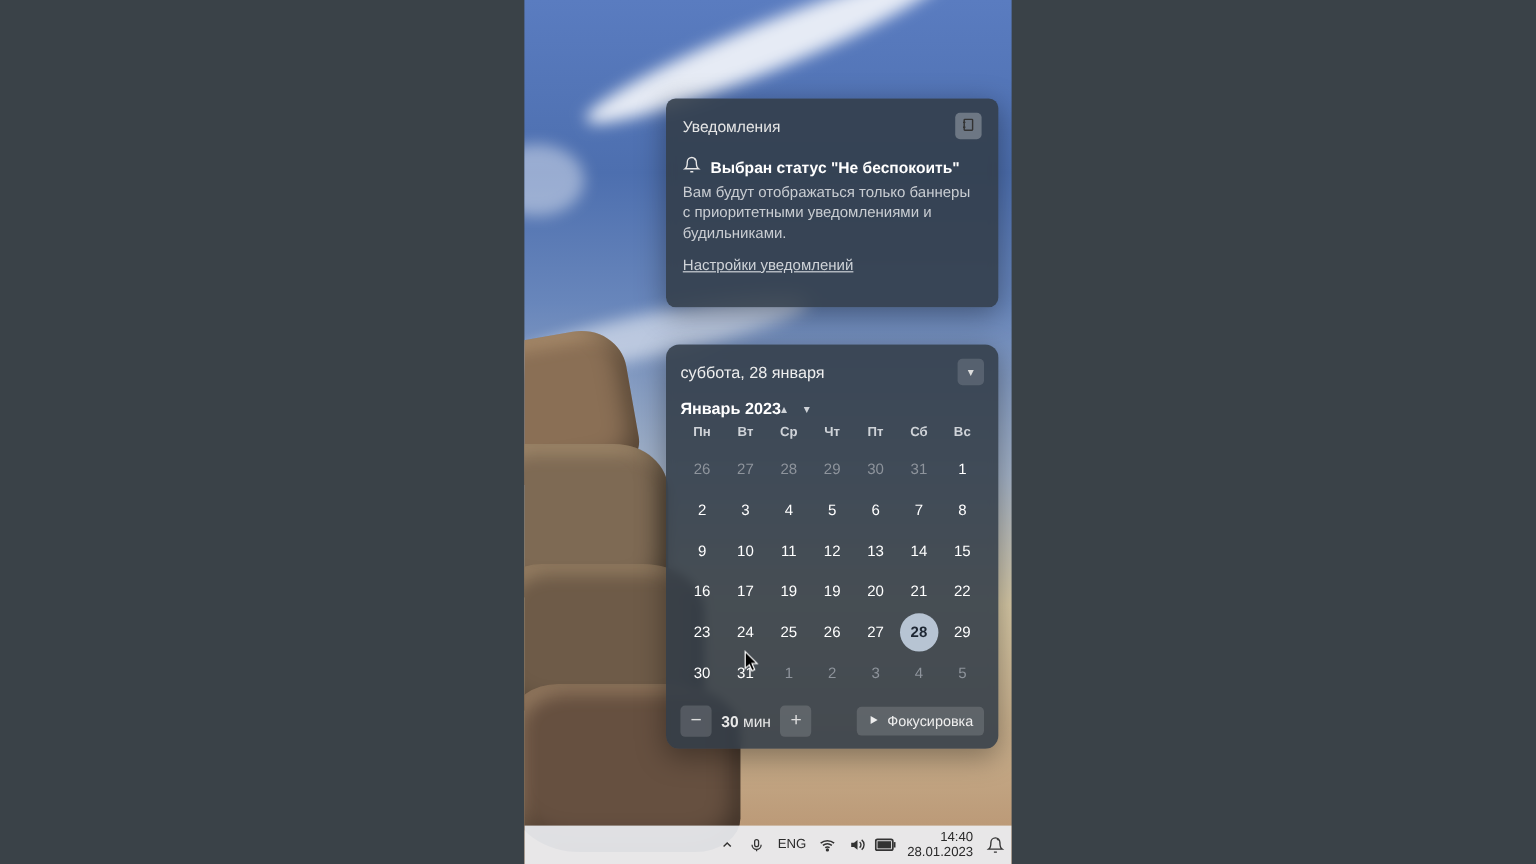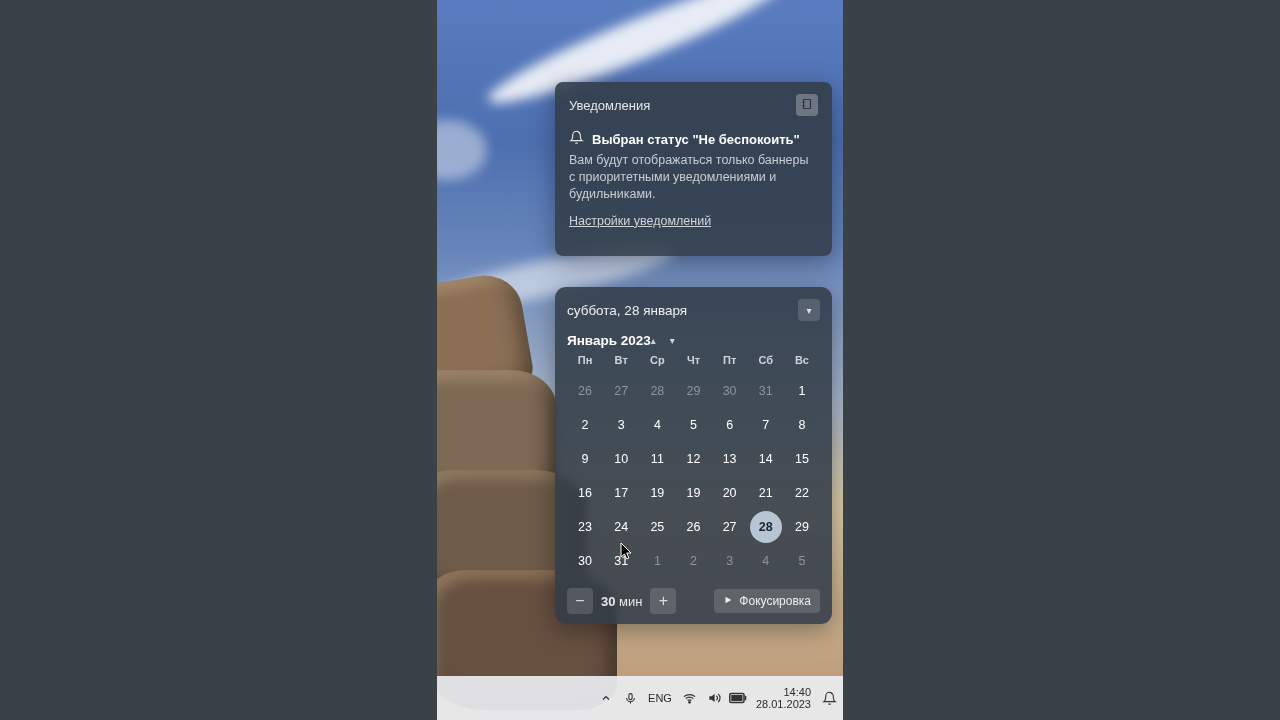--- a/index.html
+++ b/index.html
@@ -75,21 +75,21 @@
   .step-btn{width:26px;height:26px;border-radius:4px;background:rgba(255,255,255,.14);display:flex;align-items:center;justify-content:center;cursor:pointer;font-size:16px;color:#ddd;}
   .duration{font-size:13px;}
   .duration b{font-weight:600;}
   .focus-btn{
     display:flex;align-items:center;gap:6px;background:rgba(255,255,255,.14);
     border-radius:4px;padding:5px 9px;font-size:12px;cursor:pointer;color:#eee;
   }
 
   
   .taskbar{
-    position:absolute;left:0;right:0;bottom:0;height:44px;
+    position:absolute;left:0;right:0;bottom:0;height:32px;
     background:rgba(235,238,242,.92);
     display:flex;align-items:center;justify-content:flex-end;
     color:#2b2b2b;font-size:11px;gap:8px;padding:0 6px;
   }
   .tb-ico{width:16px;height:16px;display:flex;align-items:center;justify-content:center;cursor:pointer;}
   .tb-ico svg{display:block;}
   .lang{font-size:11px;padding:0 2px;cursor:pointer;}
   .clock{display:flex;flex-direction:column;align-items:flex-end;line-height:1.1;font-size:11px;padding:0 2px;cursor:pointer;}
 
   

